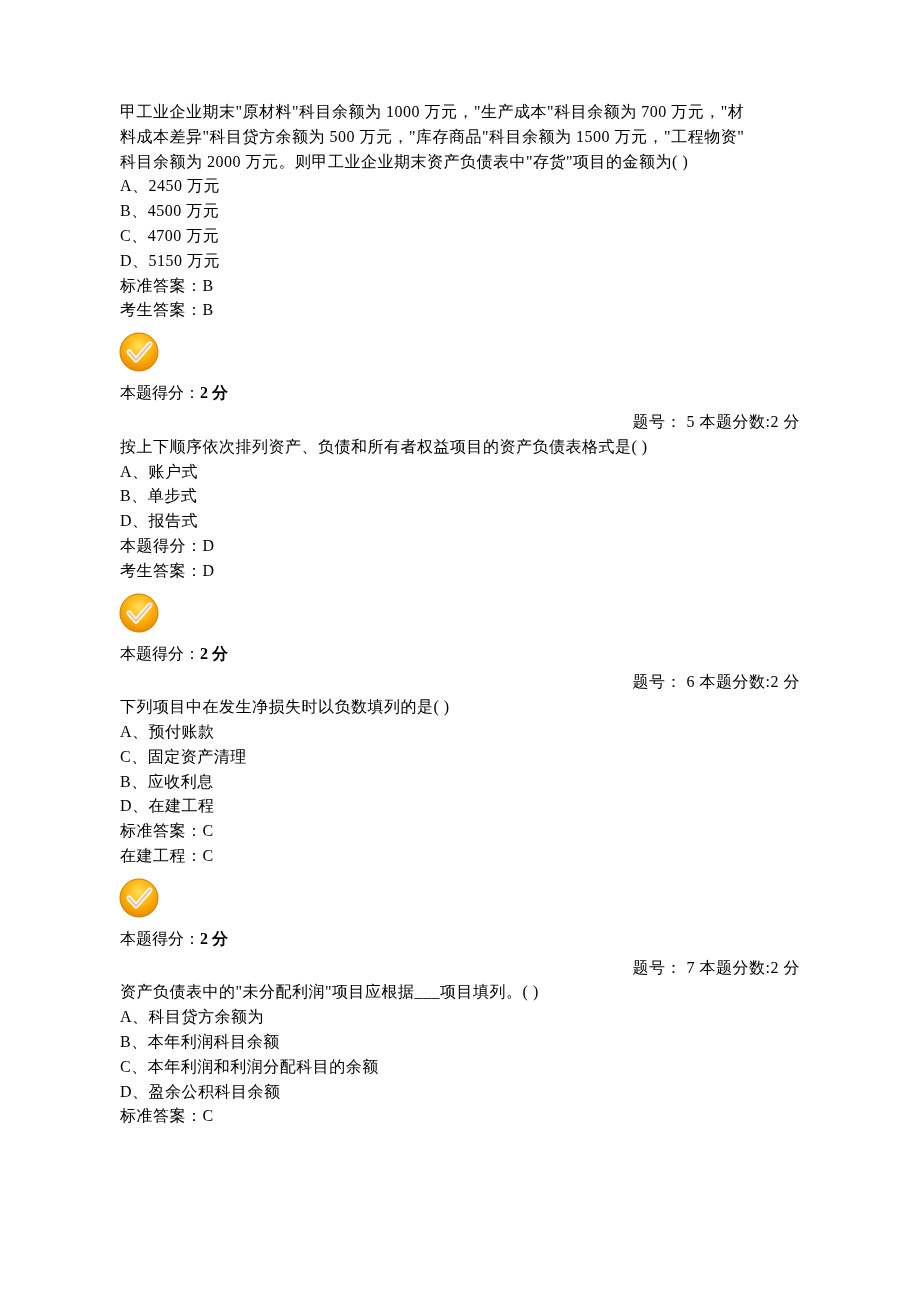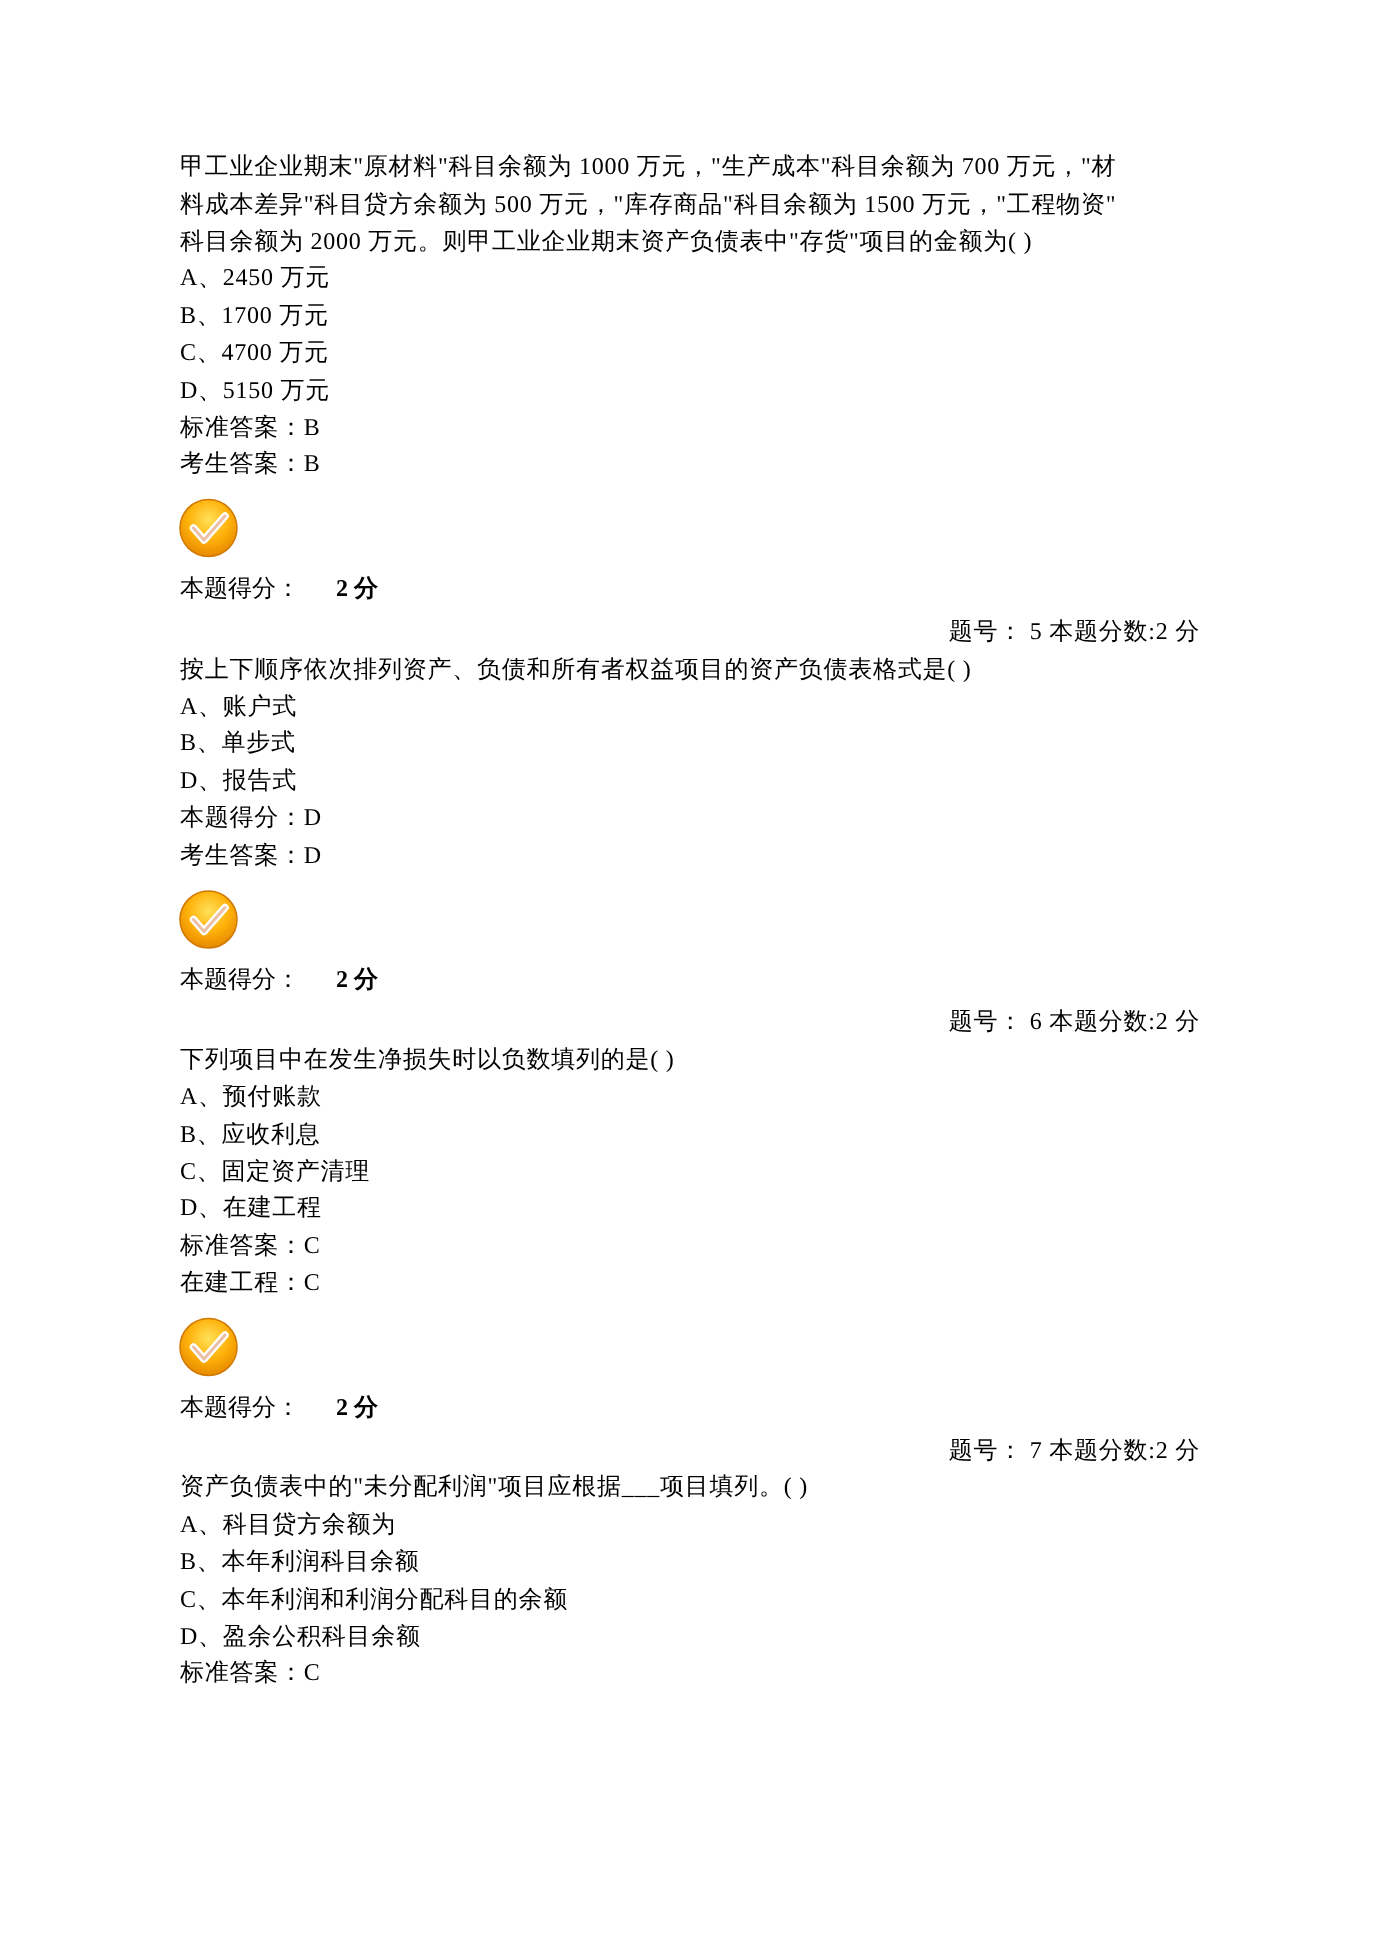--- a/index.html
+++ b/index.html
@@ -20,21 +20,20 @@
     margin-bottom: 4px;
   }
   .line {
     letter-spacing: 0.5px;
   }
   .score-line .label {
     font-family: Liberation Sans, sans-serif;
   }
   .score-line .bold {
     font-weight: bold;
-    margin-left: 24px;
   }
   .header-line {
     letter-spacing: 0.5px;
     text-align: right;
   }
   .check-icon {
     width: 42px;
     height: 42px;
     display: block;
     margin: 8px 0 8px -2px;
@@ -43,21 +42,21 @@
 </head>
 <body>
 
 <div class="page">
 
   <div class="question-block">
     <div class="line">甲工业企业期末"原材料"科目余额为 1000 万元，"生产成本"科目余额为 700 万元，"材</div>
     <div class="line">料成本差异"科目贷方余额为 500 万元，"库存商品"科目余额为 1500 万元，"工程物资"</div>
     <div class="line">科目余额为 2000 万元。则甲工业企业期末资产负债表中"存货"项目的金额为( )</div>
     <div class="line">A、2450 万元</div>
-    <div class="line">B、1700 万元</div>
+    <div class="line">B、4500 万元</div>
     <div class="line">C、4700 万元</div>
     <div class="line">D、5150 万元</div>
     <div class="line">标准答案：B</div>
     <div class="line">考生答案：B</div>
 
     <svg class="check-icon" viewBox="0 0 42 42">
       <defs>
         <radialGradient id="g1" cx="50%" cy="35%" r="65%">
           <stop offset="0%" stop-color="#ffe15a"></stop>
           <stop offset="55%" stop-color="#ffb20a"></stop>
@@ -98,22 +97,22 @@
 
     <div class="score-line">
       <span class="label">本题得分：</span><span class="bold">2 分</span>
     </div>
   </div>
 
   <div class="question-block">
     <div class="header-line">题号：  6   本题分数:2 分</div>
     <div class="line">下列项目中在发生净损失时以负数填列的是( )</div>
     <div class="line">A、预付账款</div>
+    <div class="line">C、固定资产清理</div>
     <div class="line">B、应收利息</div>
-    <div class="line">C、固定资产清理</div>
     <div class="line">D、在建工程</div>
     <div class="line">标准答案：C</div>
     <div class="line">在建工程：C</div>
 
     <svg class="check-icon" viewBox="0 0 42 42">
       <defs>
         <radialGradient id="g3" cx="50%" cy="35%" r="65%">
           <stop offset="0%" stop-color="#ffe15a"></stop>
           <stop offset="55%" stop-color="#ffb20a"></stop>
           <stop offset="100%" stop-color="#e68a00"></stop>

